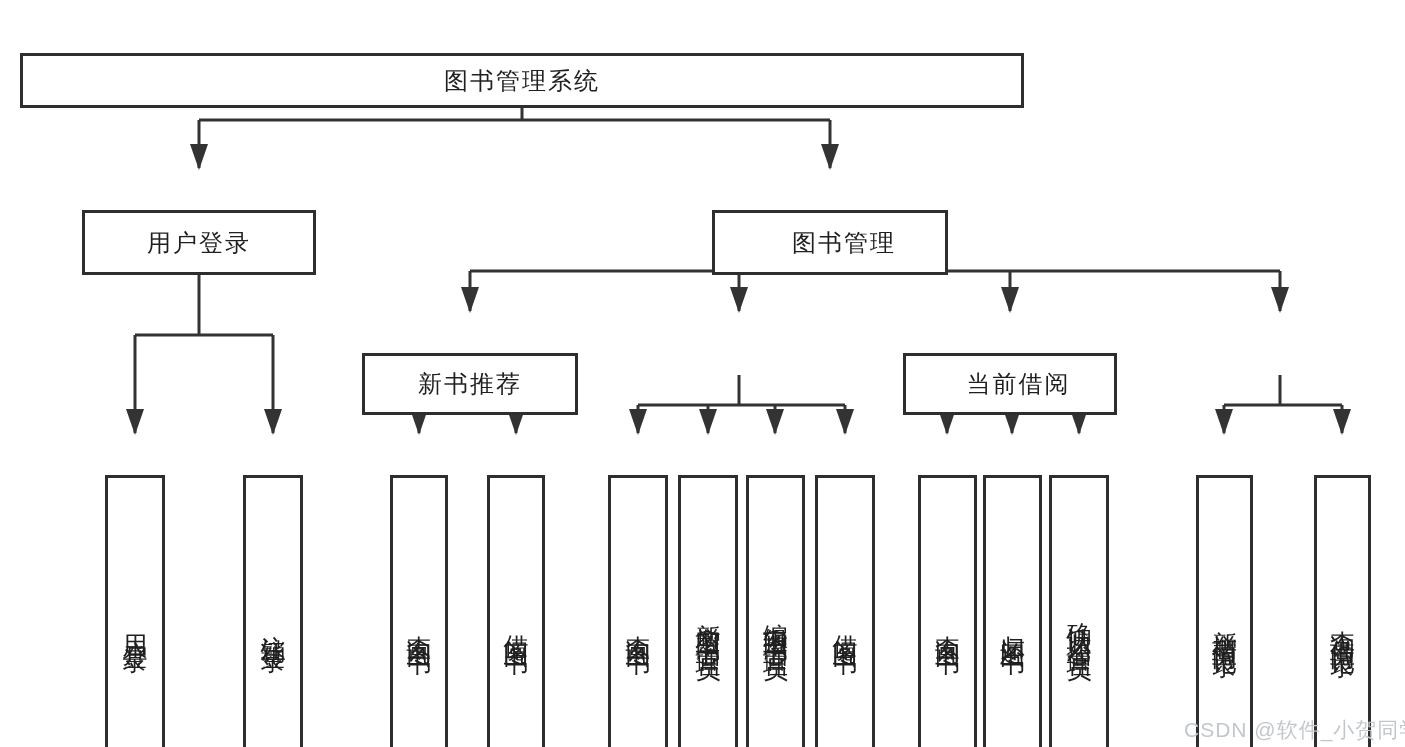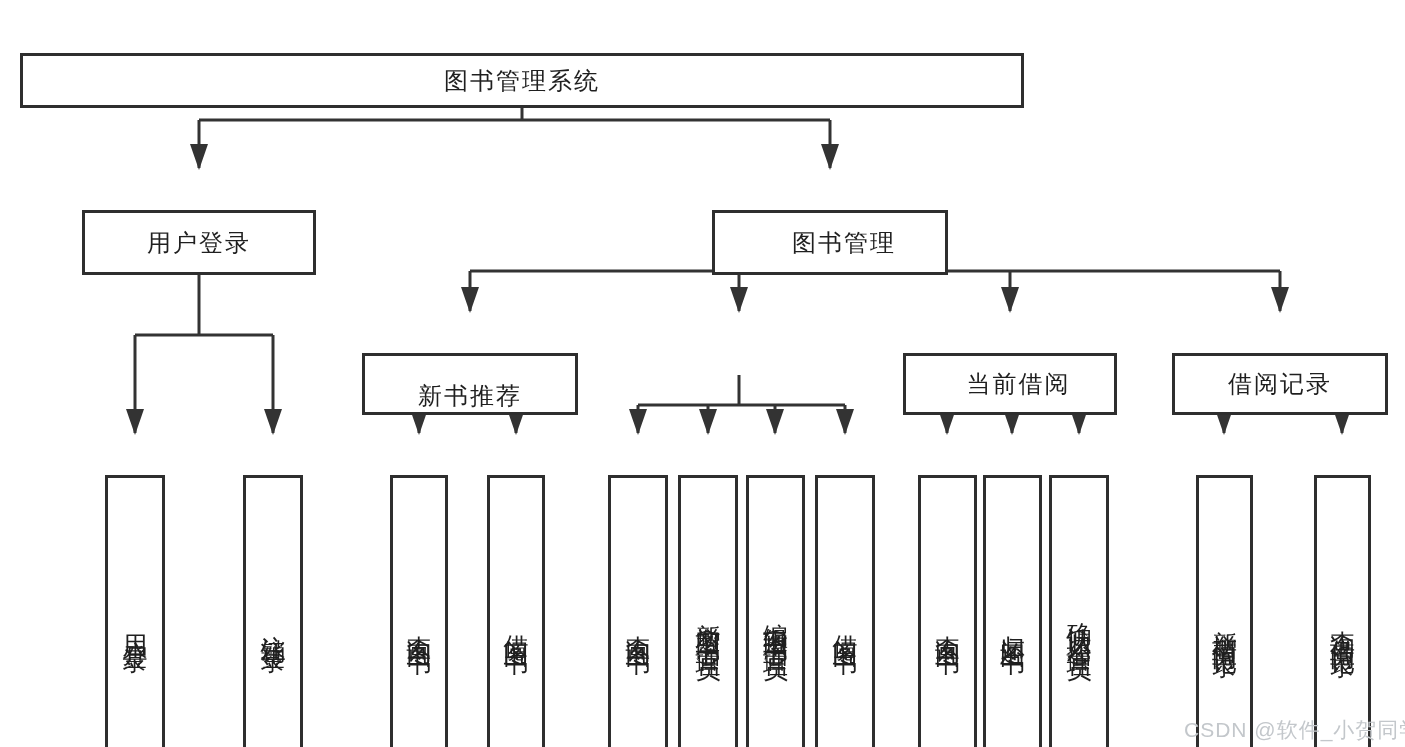--- a/index.html
+++ b/index.html
@@ -108,28 +108,25 @@
     <span>图书管理系统</span>
   </div>
 
   <div class="node hbox" style="left:82px; top:170px; width:234px; height:65px;">
     <span>用户登录</span>
   </div>
   <div class="node hbox" style="left:712px; top:170px; width:236px; height:65px;padding-left:28px;">
     <span>图书管理</span>
   </div>
 
-  <div class="node hbox" style="left:362px; top:313px; width:216px; height:62px;align-items:flex-end;">
+  <div class="node hbox" style="left:362px; top:313px; width:216px; height:62px;">
     <span>新书推荐</span>
   </div>
   <div class="node hbox" style="left:903px; top:313px; width:214px; height:62px;padding-left:17px;">
     <span>当前借阅</span>
-  </div>
-  <div class="node hbox" style="left:1172px; top:313px; width:216px; height:62px;">
-    <span>借阅记录</span>
   </div>
 
   <div class="node vbox" style="left:105px; top:435px; width:60px; height:300px;">
     <span class="vtext">用户登录</span>
   </div>
   <div class="node vbox" style="left:243px; top:435px; width:60px; height:300px;">
     <span class="vtext">注销登录</span>
   </div>
 
   <div class="node vbox" style="left:390px; top:435px; width:58px; height:300px;">

